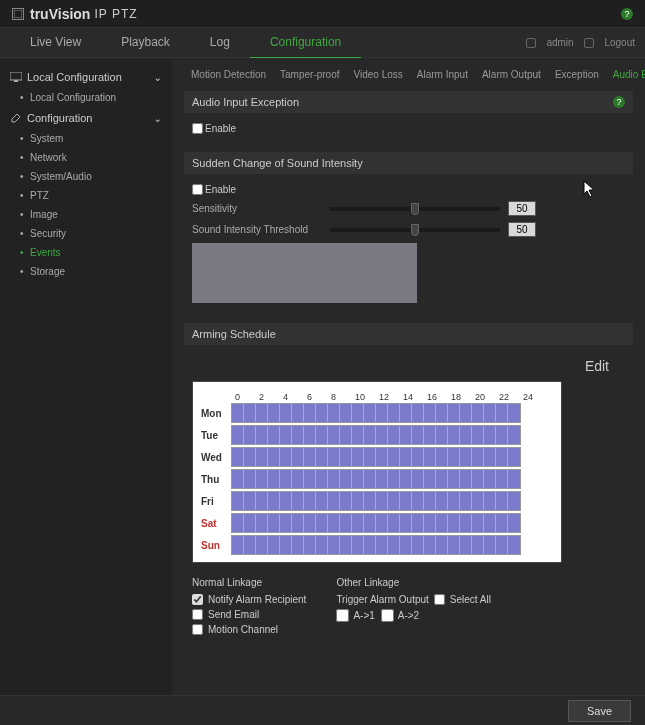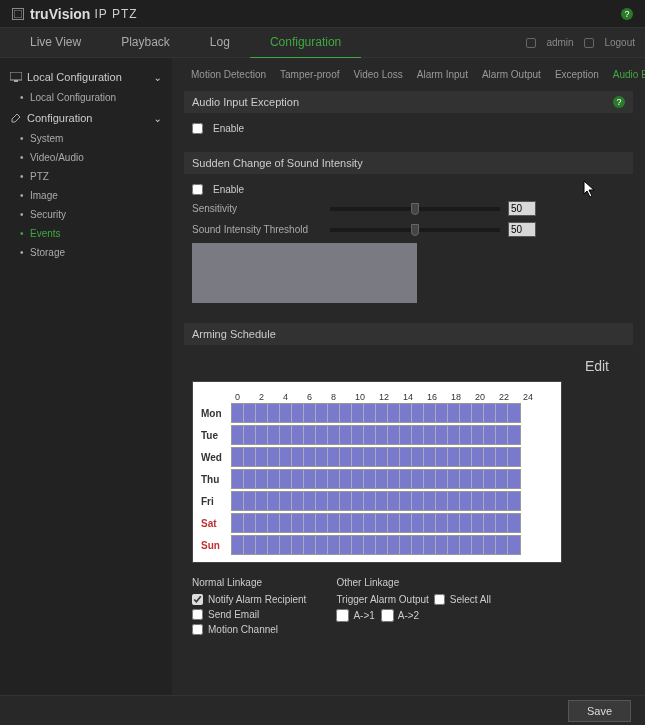--- a/index.html
+++ b/index.html
@@ -32,28 +32,28 @@
 .side-item.active { color: #3fa840; }
 
 .content { flex: 1; padding: 8px 12px; overflow-y: auto; background: #282828; }
 .subtabs { display: flex; gap: 0; margin-bottom: 8px; }
 .subtab { color: #999; font-size: 10px; padding: 3px 7px; cursor: pointer; white-space: nowrap; }
 .subtab.active { color: #3fa840; }
 
 .section-header { background: #323232; padding: 5px 8px; color: #ccc; font-size: 11px; margin-bottom: 6px; display: flex; align-items: center; }
 .section-header .help-icon { margin-left: auto; }
 .section-body { padding: 4px 8px; margin-bottom: 8px; }
-.check-row { display: flex; align-items: center; gap: 10px; margin-bottom: 6px; color: #ccc; font-size: 10px; }
+.check-row { display: flex; align-items: center; gap: 2px; margin-bottom: 6px; color: #ccc; font-size: 10px; }
 .check-row input[type=checkbox] { width: 11px; height: 11px; accent-color: #ddd; cursor: pointer; }
 
 .slider-row { display: flex; align-items: center; gap: 8px; margin-bottom: 6px; }
 .slider-label { width: 130px; color: #aaa; font-size: 10px; }
 .slider-track { position: relative; width: 170px; height: 4px; background: #1a1a1a; }
 .slider-thumb { position: absolute; top: -4px; width: 8px; height: 12px; background: #444; border: 1px solid #666; border-radius: 0 0 4px 4px; left: 50%; transform: translateX(-50%); cursor: pointer; }
-.slider-val { width: 28px; background: #d8d8d8; color: #000; font-size: 10px; padding: 1px 2px; border: 1px solid #555; }
+.slider-val { width: 28px; background: #d8d8d8; color: #000; font-size: 10px; padding: 1px 2px; text-align: center; border: 1px solid #555; }
 
 .preview-box { width: 225px; height: 60px; background: #7a7a82; margin: 6px 0 8px 0; }
 
 .edit-row { display: flex; justify-content: flex-end; margin-bottom: 4px; padding-right: 6px; }
 .edit-btn { color: #ccc; font-size: 14px; cursor: pointer; padding: 3px 10px; }
 
 .schedule-box { background: #fff; padding: 10px 8px 6px 8px; width: 370px; border: 1px solid #444; }
 .sched-header { display: flex; margin-left: 34px; }
 .sched-h { width: 24px; font-size: 9px; color: #333; text-align: left; }
 .sched-row { display: flex; align-items: center; height: 22px; }
@@ -121,21 +121,22 @@
         <div class="side-item">Local Configuration</div>
         <div class="side-group">
           <svg width="12" height="12" viewBox="0 0 12 12">
             <path d="M2 7 L7 2 L10 5 L5 10 L2 10 Z" fill="none" stroke="#aaa"></path>
           </svg>
           <span>Configuration</span>
           <span class="side-group-spacer"></span>
           <span class="chevron">⌄</span>
         </div>
         <div class="side-item">System</div>
-        <div class="side-item">Video/Audio</div>
+        <div class="side-item">Network</div>
+        <div class="side-item">System/Audio</div>
         <div class="side-item">PTZ</div>
         <div class="side-item">Image</div>
         <div class="side-item">Security</div>
         <div class="side-item active">Events</div>
         <div class="side-item">Storage</div>
       </div>
   </div>
 
   <div class="content">
     <div class="subtabs" id="subtabs">

